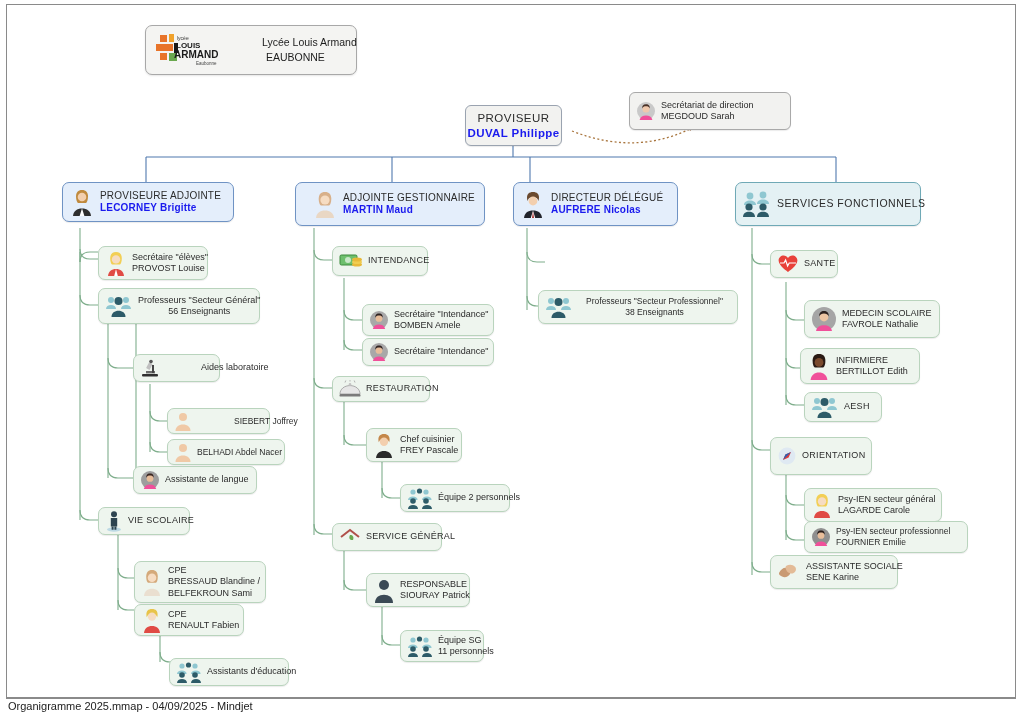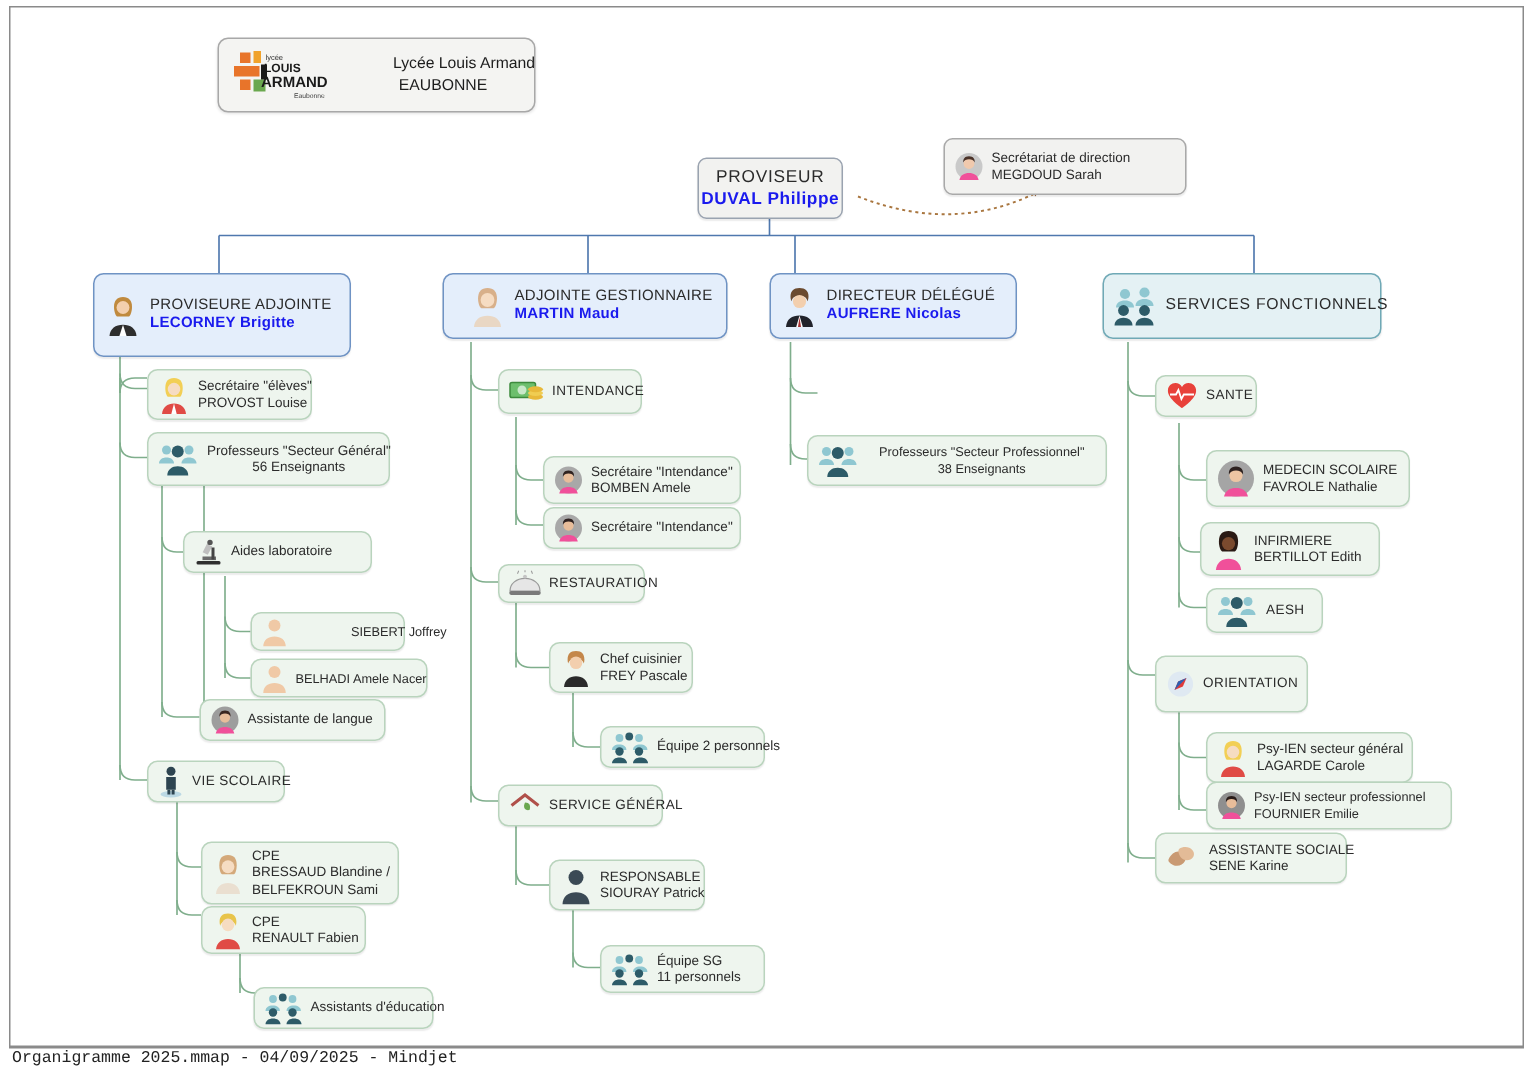--- a/index.html
+++ b/index.html
@@ -20,21 +20,21 @@
     box-sizing:border-box;
     background:#fff;
   }
   .footer-rule{
     position:absolute;left:6px;top:698px;width:1010px;height:0;
     border-top:1px solid #8a8a8a;
   }
   .footer-text{
     position:absolute;left:8px;top:700px;
     font-size:11px;color:#222;white-space:nowrap;
-    font-family:Liberation Mono, monospace;
+    font-family:Liberation Sans, sans-serif;
   }
 
   
   #links{position:absolute;left:0;top:0;width:1024px;height:719px;pointer-events:none;}
 
   
   .node{
     position:absolute;
     box-sizing:border-box;
     border-radius:7px;
@@ -243,21 +243,21 @@
           <path d="M10 3.2c3 0 4 2 3.8 4.2 -.6-1.6-2-2.2-3.8-2.2s-3.2.6-3.8 2.2C6 5.2 7 3.2 10 3.2z" fill="#4a3228"></path>
           <path d="M3.6 19c.7-3.2 3.2-4.6 6.4-4.6s5.7 1.4 6.4 4.6z" fill="#f0509a"></path>
         </svg>
     </span>
     <div class="txt">
       <span class="t-plain">Secrétariat de direction</span>
       <span class="t-plain">MEGDOUD Sarah</span>
     </div>
   </div>
 
-  <div class="node lvl2" style="left:62px;top:182px;width:172px;height:56px;">
+  <div class="node lvl2" style="left:62px;top:182px;width:172px;height:40px;">
     <span class="ico">
       <svg width="26" height="28" viewBox="0 0 26 28">
           <path d="M13 2c4 0 6 2.5 6 6.5 0 3-1 6-2 6.5H9c-1-.5-2-3.5-2-6.5C7 4.5 9 2 13 2z" fill="#c08a3e"></path>
           <circle cx="13" cy="9" r="4.3" fill="#f3cfae"></circle>
           <path d="M4 28c.4-5 4-7.5 9-7.5s8.6 2.5 9 7.5z" fill="#2e2e2e"></path>
           <path d="M13 20.5l-2.4 7.5h4.8z" fill="#fff"></path>
         </svg>
     </span>
     <div class="txt">
       <span class="t-role">PROVISEURE  ADJOINTE</span>
@@ -338,21 +338,21 @@
           <circle cx="13.5" cy="7" r="4" fill="#2d5b68"></circle>
           <path d="M6.5 23c0-4 3.2-6.2 7-6.2s7 2.2 7 6.2z" fill="#2d5b68"></path>
         </svg>
     </span>
     <div class="txt" style="align-items:center;flex:1;">
       <span class="t-plain">Professeurs  "Secteur Général"</span>
       <span class="t-plain">56  Enseignants</span>
     </div>
   </div>
 
-  <div class="node" style="left:122px;top:354px;width:126px;height:28px;">
+  <div class="node" style="left:133px;top:354px;width:87px;height:28px;gap:36px;">
     <span class="ico">
       <svg width="20" height="20" viewBox="0 0 20 20">
           <rect x="2" y="16" width="16" height="2.4" rx="1" fill="#2f2f2f"></rect>
           <rect x="6" y="13" width="9" height="2.4" fill="#6b6b6b"></rect>
           <path d="M9 4.5l3.5 1.8-3 5.6-3.4-1.8z" fill="#bfbfbf"></path>
           <circle cx="11" cy="3.6" r="1.8" fill="#555"></circle>
           <rect x="12" y="7" width="2" height="8" fill="#444"></rect>
         </svg>
     </span>
     <div class="txt">
@@ -373,21 +373,21 @@
   </div>
 
   <div class="node" style="left:167px;top:439px;width:118px;height:26px;">
     <span class="ico">
       <svg width="18" height="20" viewBox="0 0 18 20">
           <circle cx="9" cy="6" r="4" fill="#f0c9a6"></circle>
           <path d="M1.5 20c0-4.2 3.2-6.6 7.5-6.6s7.5 2.4 7.5 6.6z" fill="#f0c9a6"></path>
         </svg>
     </span>
     <div class="txt">
-      <span class="t-plain2">BELHADI Amele Nacer</span>
+      <span class="t-plain2">BELHADI Abdel Nacer</span>
     </div>
   </div>
 
   <div class="node" style="left:133px;top:466px;width:124px;height:28px;">
     <span class="ico">
       <svg width="20" height="20" viewBox="0 0 20 20">
           <circle cx="10" cy="10" r="9" fill="#9d9d9d"></circle>
           <circle cx="10" cy="8.4" r="3.4" fill="#e8bd9a"></circle>
           <path d="M10 3.6c3 0 3.9 2 3.7 4.2C13.1 6.2 11.8 5.6 10 5.6s-3.1.6-3.7 2.2C6.1 5.6 7 3.6 10 3.6z" fill="#3a2620"></path>
           <path d="M3.8 19c.7-3.1 3.1-4.4 6.2-4.4s5.5 1.3 6.2 4.4z" fill="#f0509a"></path>
@@ -569,21 +569,21 @@
           <circle cx="11" cy="8" r="5" fill="#3b4a55"></circle>
           <path d="M2 26c0-5.4 4-8.2 9-8.2s9 2.8 9 8.2z" fill="#3b4a55"></path>
         </svg>
     </span>
     <div class="txt">
       <span class="t-plain">RESPONSABLE</span>
       <span class="t-plain">SIOURAY Patrick</span>
     </div>
   </div>
 
-  <div class="node" style="left:400px;top:630px;width:110px;height:32px;">
+  <div class="node" style="left:400px;top:630px;width:84px;height:32px;">
     <span class="ico">
       <svg width="26" height="22" viewBox="0 0 26 22">
           <circle cx="6" cy="5" r="2.6" fill="#8fc7d1"></circle>
           <circle cx="19" cy="5" r="2.6" fill="#8fc7d1"></circle>
           <circle cx="12.5" cy="4" r="2.6" fill="#2d5b68"></circle>
           <path d="M1 13c0-2.3 2-3.6 4.8-3.6S10.6 10.7 10.6 13z" fill="#8fc7d1"></path>
           <path d="M15 13c0-2.3 2-3.6 4.8-3.6S24.6 10.7 24.6 13z" fill="#8fc7d1"></path>
           <circle cx="6" cy="14" r="2.8" fill="#2d5b68"></circle>
           <circle cx="19" cy="14" r="2.8" fill="#2d5b68"></circle>
           <path d="M1 22c0-2.6 2.2-4 5-4s5 1.4 5 4z" fill="#2d5b68"></path>

